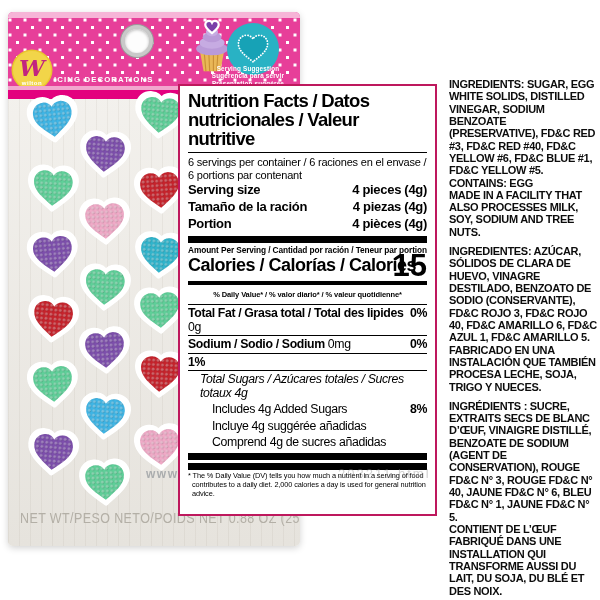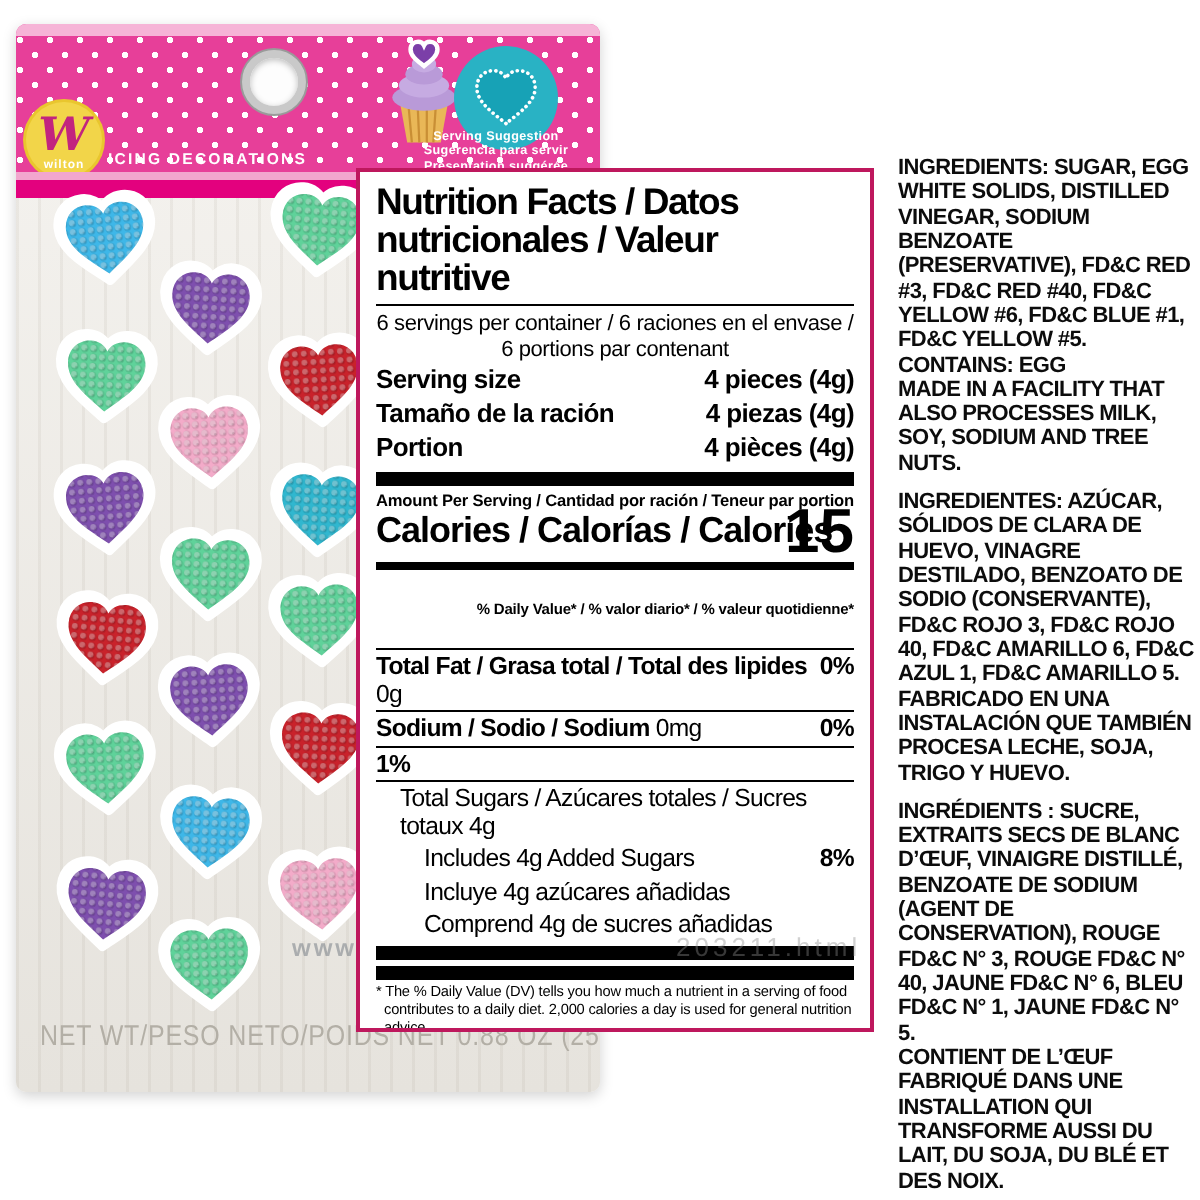--- a/index.html
+++ b/index.html
@@ -45,36 +45,36 @@
       font-family:"Liberation Sans",sans-serif;transform:scaleY(1.15);}
   .wm-left{position:absolute;left:138px;top:381px;color:rgba(120,128,135,.55);
       font-size:12px;letter-spacing:1.5px;font-weight:bold;}
 
   
   .nfp{position:absolute;left:178px;top:84px;width:259px;height:432px;background:#fff;
       border:2px solid #be185d;box-sizing:border-box;padding:5px 8px 4px 8px;z-index:2;
       color:#000;overflow:hidden;}
   .nfp-title{font-size:18.5px;font-weight:bold;line-height:1.04;letter-spacing:-.7px;}
   .rule{border-top:1px solid #000;margin:3px 0;}
-  .servings{font-size:11px;line-height:1.2;letter-spacing:-.2px;text-align:center;}
+  .servings{font-size:11px;line-height:1.2;letter-spacing:-.2px;}
   .ssr{display:flex;justify-content:space-between;font-weight:bold;font-size:13px;
       line-height:1.3;letter-spacing:-.3px;}
   .bar{background:#000;height:7px;margin:3px 0 2px 0;}
   .bar-med{background:#000;height:4px;margin:2px 0;}
   .aps{font-size:8.3px;font-weight:bold;letter-spacing:-.1px;margin-top:1px;}
   .cal-wrap{position:relative;height:24px;}
   .cal-label{font-size:18px;font-weight:bold;letter-spacing:-.5px;line-height:1.15;}
   .cal-big{position:absolute;right:0;bottom:-1px;font-size:31px;font-weight:bold;line-height:.85;}
-  .dvh{font-size:7.5px;font-weight:bold;text-align:right;letter-spacing:-.1px;margin:15px 0;}
+  .dvh{font-size:7.5px;font-weight:bold;text-align:center;letter-spacing:-.1px;margin:5px 0;}
   .nrow{display:flex;justify-content:space-between;font-size:12.3px;line-height:1.16;
       letter-spacing:-.35px;padding:1px 0;}
   .nrow.rule-top{border-top:1px solid #000;}
   .nrow .lbl b{font-weight:bold;}
   .nrow .dv{font-weight:bold;}
-  .ind1{padding-left:12px;}
+  .ind1{padding-left:12px;font-style:italic;}
   .ind2{padding-left:24px;}
   .protein{font-size:13px;letter-spacing:-.35px;line-height:1.25;}
   .protein b{font-weight:bold;}
   .footnote{font-size:7.35px;line-height:1.2;letter-spacing:-.1px;
       padding-left:4px;text-indent:-4px;margin-bottom:2px;}
 
   
   .ingredients{position:absolute;left:449px;top:78px;width:149px;color:#0c0c0c;
       font-weight:bold;font-size:11px;line-height:1.12;letter-spacing:-.3px;z-index:2;}
   .ing-block{margin-bottom:7px;}
@@ -297,21 +297,21 @@
       </div>
       <div class="nrow rule-top ind1">
         <span class="lbl"><span>Total Sugars / Azúcares totales / Sucres totaux</span> 4g</span>
         <span class="dv"></span>
       </div>
       <div class="nrow ind2">
         <span class="lbl"><span>Includes 4g Added Sugars</span></span>
         <span class="dv">8%</span>
       </div>
       <div class="nrow ind2">
-        <span class="lbl"><span>Incluye 4g azúcares añadidas</span></span>
+        <span class="lbl"><span>Incluye 4g suggérée añadidas</span></span>
         <span class="dv"></span>
       </div>
       <div class="nrow ind2">
         <span class="lbl"><span>Comprend 4g de sucres añadidas</span></span>
         <span class="dv"></span>
       </div>
     </div>
   <div class="bar"></div>
   <div class="bar"></div>
   <div id="footnotes">
@@ -320,21 +320,21 @@
 </div>
 
 <div class="ingredients" id="ingredients">
     <div class="ing-block">
       <div>INGREDIENTS: SUGAR, EGG WHITE SOLIDS, DISTILLED VINEGAR, SODIUM BENZOATE (PRESERVATIVE), FD&amp;C RED #3, FD&amp;C RED #40, FD&amp;C YELLOW #6, FD&amp;C BLUE #1, FD&amp;C YELLOW #5.</div>
       <div>CONTAINS: EGG</div>
       <div>MADE IN A FACILITY THAT ALSO PROCESSES MILK, SOY, SODIUM AND TREE NUTS.</div>
     </div>
     <div class="ing-block">
       <div>INGREDIENTES: AZÚCAR, SÓLIDOS DE CLARA DE HUEVO, VINAGRE DESTILADO, BENZOATO DE SODIO (CONSERVANTE), FD&amp;C ROJO 3, FD&amp;C ROJO 40, FD&amp;C AMARILLO 6, FD&amp;C AZUL 1, FD&amp;C AMARILLO 5.</div>
-      <div>FABRICADO EN UNA INSTALACIÓN QUE TAMBIÉN PROCESA LECHE, SOJA, TRIGO Y HUEVO.</div>
+      <div>FABRICADO EN UNA INSTALACIÓN QUE TAMBIÉN PROCESA LECHE, SOJA, TRIGO Y NUECES.</div>
     </div>
     <div class="ing-block">
       <div>INGRÉDIENTS : SUCRE, EXTRAITS SECS DE BLANC D’ŒUF, VINAIGRE DISTILLÉ, BENZOATE DE SODIUM (AGENT DE CONSERVATION), ROUGE FD&amp;C N° 3, ROUGE FD&amp;C N° 40, JAUNE FD&amp;C N° 6, BLEU FD&amp;C N° 1, JAUNE FD&amp;C N° 5.</div>
       <div>CONTIENT DE L’ŒUF</div>
       <div>FABRIQUÉ DANS UNE INSTALLATION QUI TRANSFORME AUSSI DU LAIT, DU SOJA, DU BLÉ ET DES NOIX.</div>
     </div>
   </div>
 
 <div class="wm-right">203211.html</div>
 

